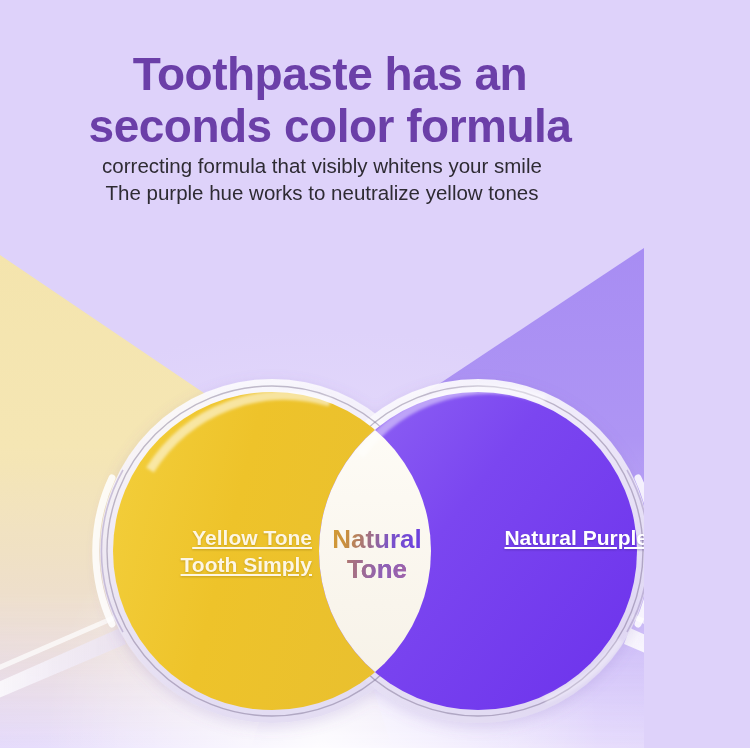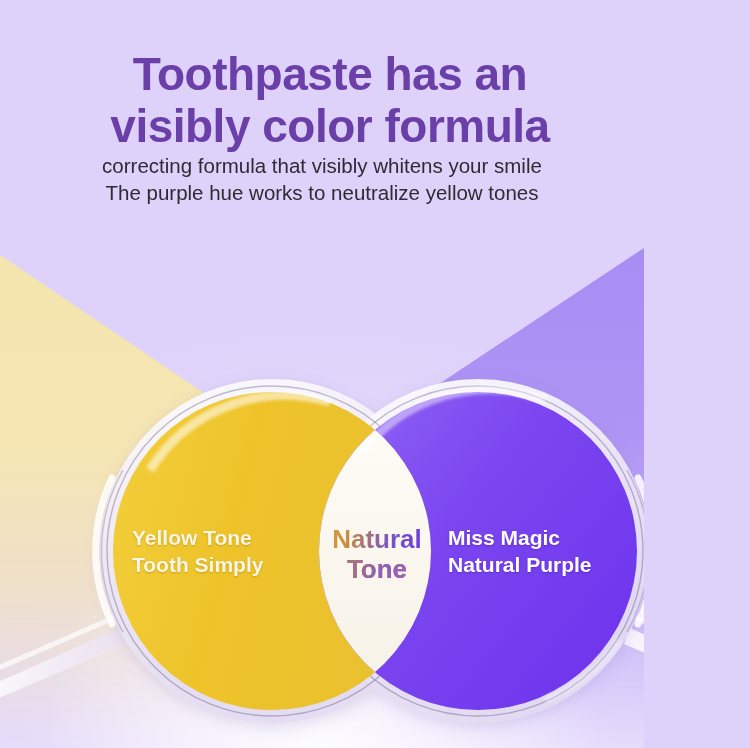--- a/index.html
+++ b/index.html
@@ -36,21 +36,21 @@
     letter-spacing:-.5px;margin:0 auto;width:660px;
   }
   .title .l2{display:block;}
   .subtitle{margin-top:0;color:#2e2b33;font-size:20.5px;line-height:27px;}
   .subtitle .sline{display:block;}
 
   
   .venn{position:absolute;left:0;top:0;width:750px;height:748px;z-index:5;}
 
   .lens-label{
-    font-weight:bold;text-align:left;pointer-events:none;
+    font-weight:bold;text-align:right;pointer-events:none;text-decoration:underline;
   }
   .lbl-left{
     position:absolute;left:132px;top:524px;width:180px;
     color:#fdf6e4;font-size:21px;line-height:27px;
     text-shadow:0 1px 2px rgba(120,92,0,.35);
   }
   .lbl-right{
     position:absolute;left:448px;top:524px;width:200px;
     color:#ffffff;font-size:21px;line-height:27px;
     text-shadow:0 1px 2px rgba(48,20,120,.35);
@@ -71,21 +71,21 @@
 <div class="stage">
 
   <div class="bg-base"></div>
   <div class="beam-yellow"></div>
   <div class="beam-purple"></div>
   <div class="bg-glow"></div>
 
   <div class="header">
     <h1 class="title">
       <span class="l1">Toothpaste has an</span>
-      <span class="l2">visibly color formula</span>
+      <span class="l2">seconds color formula</span>
     </h1>
     <div class="subtitle">
       <span class="sline">correcting formula that visibly whitens your smile</span>
       <span class="sline">The purple hue works to neutralize yellow tones</span>
     </div>
   </div>
 
   <div class="venn">
     <svg width="750" height="748" viewBox="0 0 750 748">
       <defs>
@@ -173,18 +173,17 @@
       <div>Yellow Tone</div>
       <div>Tooth Simply</div>
     </div>
 
     <div class="lbl-center">
       <span class="ln">Natural</span>
       <span class="ln ln2">Tone</span>
     </div>
 
     <div class="lens-label lbl-right">
-      <div>Miss Magic</div>
       <div>Natural Purple</div>
     </div>
   </div>
 
 </div>
 
 </body></html>

